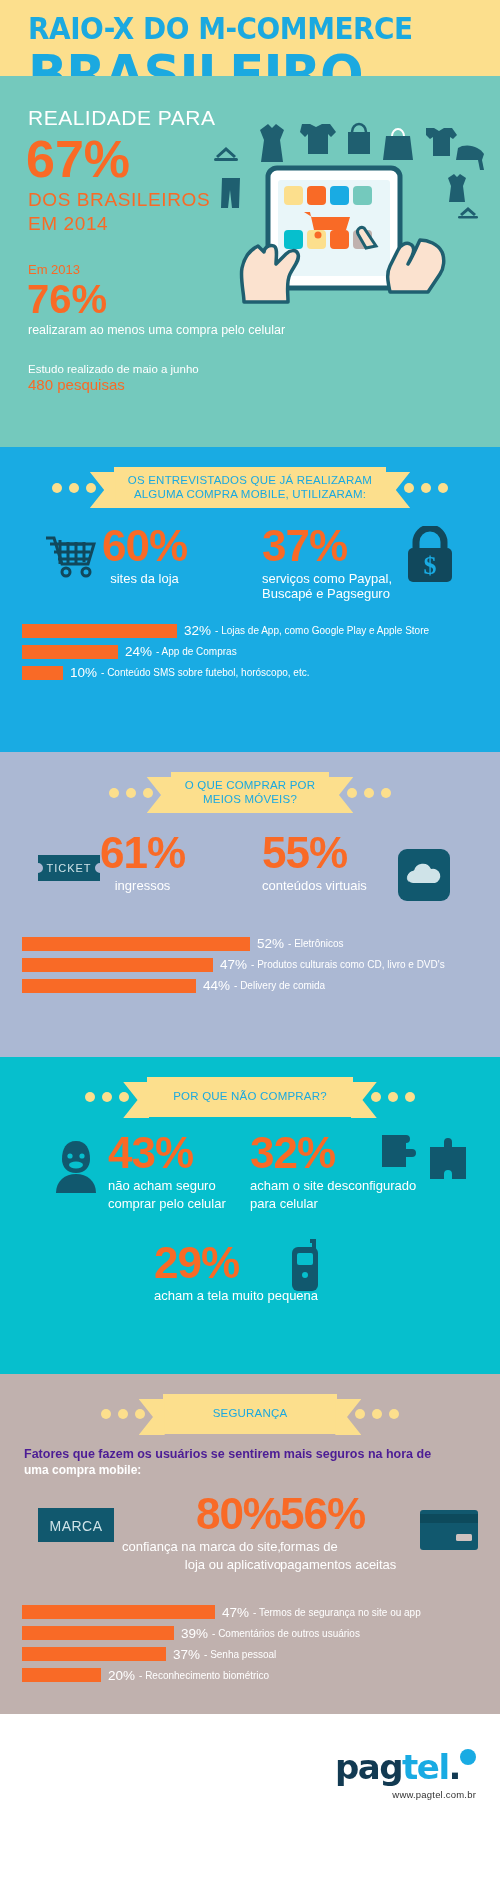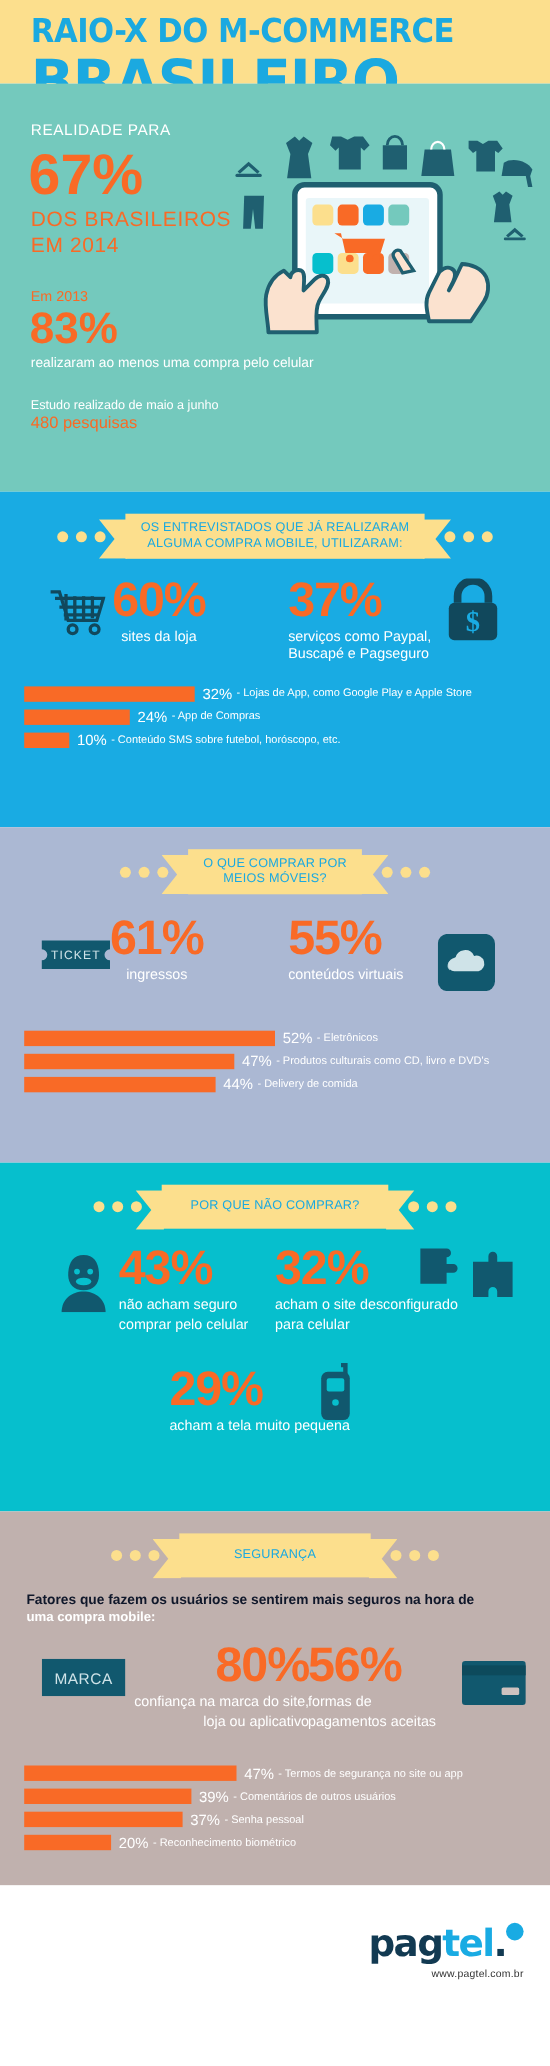--- a/index.html
+++ b/index.html
@@ -21,21 +21,21 @@
     transform: scaleX(0.93); transform-origin: left center;
   }
   .title-lg {
     color: #1ba9e0; font-weight: bold; font-size: 54px; letter-spacing: -1px;
     line-height: 56px; font-family: "DejaVu Sans", sans-serif;
     transform: scaleX(0.95); transform-origin: left center; margin-top: 1px;
   }
 
   
   .sec-teal { background: #74c9bd; height: 371px; position: relative; padding: 30px 0 0 28px; }
-  .s1-headline { color:#ffffff; font-size: 14px; letter-spacing:0.5px; line-height:24px; }
+  .s1-headline { color:#ffffff; font-size: 21px; letter-spacing:0.5px; line-height:24px; }
   .s1-big { color:#f96a26; font-size: 52px; font-weight:bold; line-height:54px; margin:2px 0 2px -2px; }
   .s1-orange-line { color:#f96a26; font-size: 19px; letter-spacing:0.6px; line-height:24px; }
   .s1-sub-label { color:#f96a26; font-size:13px; line-height:16px; margin-top:26px; }
   .s1-big2 { color:#f96a26; font-size:40px; font-weight:bold; line-height:42px; margin-left:-1px; }
   .s1-white-line { color:#ffffff; font-size:12.5px; line-height:16px; margin-top:2px;}
   .s1-note { color:#ffffff; font-size:11.5px; line-height:15px; margin-top:24px;}
   .s1-note-orange { color:#f96a26; font-size:15px; line-height:15px;}
 
   
   .hero { position:absolute; left:198px; top:18px; width:292px; height:248px; }
@@ -94,21 +94,21 @@
     <div class="title-lg">BRASILEIRO</div>
   </div>
 
   <div class="sec-teal">
     <div class="s1-headline">REALIDADE PARA</div>
     <div class="s1-big">67%</div>
     <div class="s1-orange-line">DOS BRASILEIROS</div>
     <div class="s1-orange-line">EM 2014</div>
 
     <div class="s1-sub-label">Em 2013</div>
-    <div class="s1-big2">83%</div>
+    <div class="s1-big2">76%</div>
     <div class="s1-white-line">realizaram ao menos uma compra pelo celular</div>
 
     <div class="s1-note">Estudo realizado de maio a junho</div>
     <div class="s1-note-orange">480 pesquisas</div>
 
     <svg class="hero" viewBox="0 0 292 248">
 
       <g fill="#1f5f70">
 
         <path d="M18,62 l10,-9 l10,9 l-2,2 l-8,-7 l-8,7 z"></path>
@@ -372,21 +372,21 @@
         <div class="ribbon-text">SEGURANÇA</div>
       </div>
       <div class="dots">
         <span class="dot"></span>
         <span class="dot"></span>
         <span class="dot"></span>
       </div>
     </div>
 
     <div style="padding:12px 24px 0 24px;">
-      <div style="color:#0f172a;font-size:12.5px;font-weight:bold;line-height:16px;">Fatores que fazem os usuários se sentirem mais seguros na hora de</div>
+      <div style="color:#4c1d95;font-size:12.5px;font-weight:bold;line-height:16px;">Fatores que fazem os usuários se sentirem mais seguros na hora de</div>
       <div style="color:#ffffff;font-size:12px;font-weight:bold;line-height:16px;">uma compra mobile:</div>
     </div>
 
     <div style="position:relative;height:100px;margin-top:14px;margin-left:16px;">
 
       <svg style="position:absolute;left:22px;top:16px;width:76px;height:34px;" viewBox="0 0 76 34">
         <rect x="0" y="0" width="76" height="34" fill="#11586e"></rect>
         <text x="38" y="23" font-size="14" fill="#cfe3e8" text-anchor="middle" letter-spacing="0.5" font-family="Liberation Sans, sans-serif">MARCA</text>
       </svg>
       <div style="position:absolute;left:106px;top:0px;text-align:right;">

